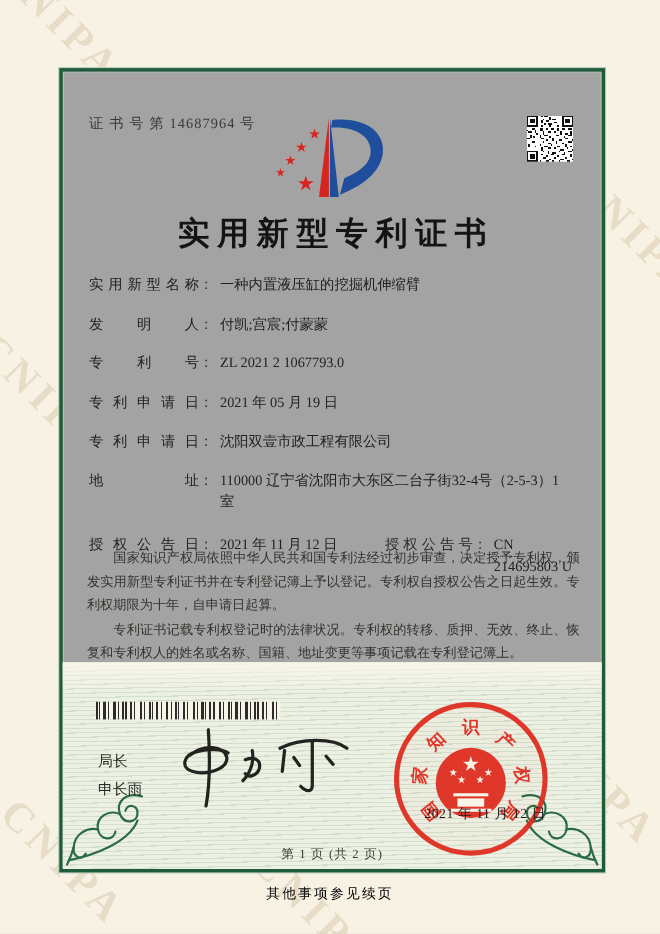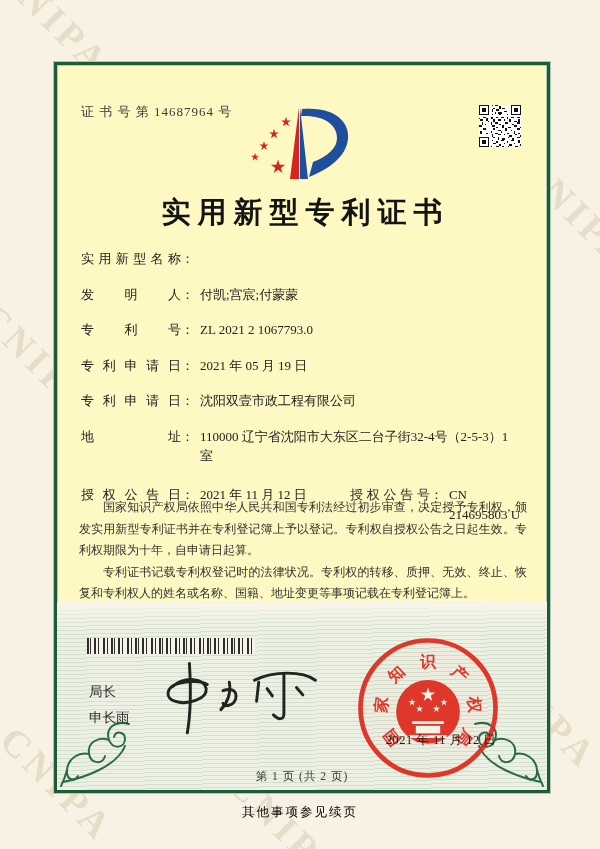--- a/index.html
+++ b/index.html
@@ -22,21 +22,21 @@
     white-space:nowrap;
     pointer-events:none;
     z-index:1;
   }
   
   .frame {
     position:absolute; left:54px; top:62px;
     width:496px; height:731px;
     border:3px solid #1e5b38;
     box-shadow:0 0 0 1px #abc9b3, inset 0 0 0 1px #abc9b3;
-    background:#fef9c3;
+    background:#a3a3a3;
     z-index:2;
   }
   
   .band {
     position:absolute; left:0; right:0; bottom:0; height:188px;
     background-color:#edf1e4;
     background-image:
       linear-gradient(180deg, rgba(250,245,234,0.95) 0px, rgba(250,245,234,0) 26px),
       repeating-linear-gradient(179deg, rgba(110,150,115,0.20) 0px, rgba(110,150,115,0.20) 1px, rgba(0,0,0,0) 1px, rgba(0,0,0,0) 4px);
   }
@@ -279,20 +279,21 @@
     <use href="#st" transform="translate(46,17) scale(5.2)" fill="#d6251f"></use>
     <use href="#st" transform="translate(38,62) scale(7.5)" fill="#d6251f"></use>
   </svg>
 
   <div class="title">实用新型专利证书</div>
 
   <div class="fields">
     <div class="f-row">
       <span class="f-label">实用新型名称</span>
         <span class="f-colon">：</span>
+      <span class="f-value">一种内置液压缸的挖掘机伸缩臂</span>
     </div>
     <div class="f-row">
       <span class="f-label">发明人</span>
         <span class="f-colon">：</span>
       <span class="f-value">付凯;宫宸;付蒙蒙</span>
     </div>
     <div class="f-row">
       <span class="f-label">专利号</span>
         <span class="f-colon">：</span>
       <span class="f-value">ZL 2021 2 1067793.0</span>

